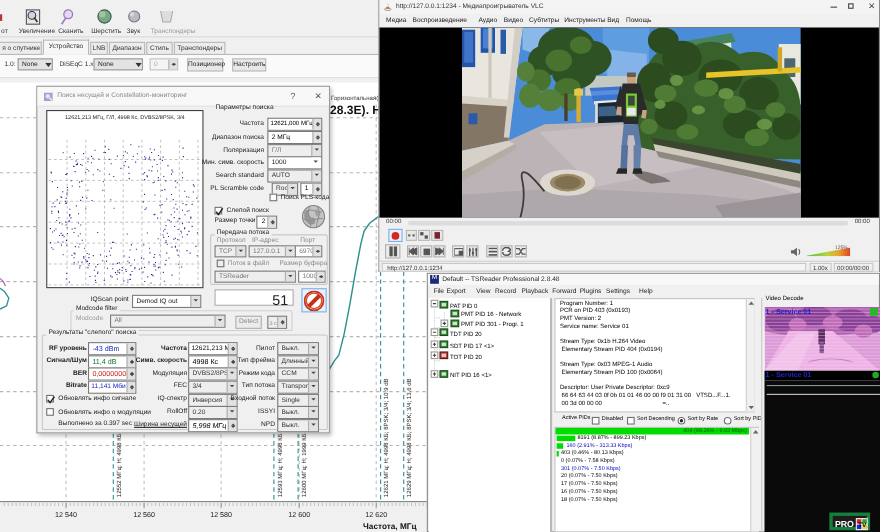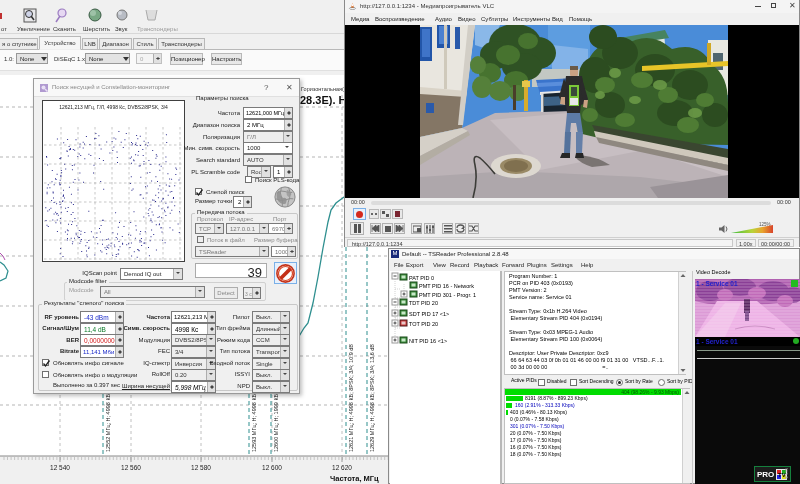--- a/index.html
+++ b/index.html
@@ -320,21 +320,21 @@
  <div class="dd ddg" style="left:161px;top:144px;width:29px;height:11px;font-size:6px;padding:2px 0 0 3px;">TCP<span class="ar"></span></div>
  <div class="dd ddg" style="left:192px;top:144px;width:43px;height:11px;font-size:6px;padding:2px 0 0 3px;">127.0.0.1<span class="ar"></span></div>
  <div class="spin" style="left:234px;top:144px;width:25px;height:11px;font-size:6px;padding:2px 0 0 3px;color:#777;">6970<span class="ud"></span></div>
  <div class="cb" style="left:163px;top:157px;background:#eee;"></div>
  <div class="lbl" style="left:173px;top:158px;color:#888;">Поток в файл</div>
  <div class="lbl" style="left:220px;top:158px;color:#888;">Размер буфера</div>
  <div class="dd ddg" style="left:161px;top:167px;width:74px;height:11px;font-size:6px;padding:2px 0 0 3px;">TSReader<span class="ar"></span></div>
  <div class="spin" style="left:237px;top:167px;width:25px;height:11px;font-size:6px;padding:2px 0 0 3px;color:#777;">100000<span class="ud"></span></div>
 
  <div class="abs" style="left:161px;top:184px;width:0;"></div>
- <div class="abs" style="left:161px;top:184px;width:72px;height:15px;background:#fff;border:1px solid #aaa;font-size:13px;color:#222;text-align:right;padding:1px 4px 0 0;font-weight:300;">39</div>
+ <div class="abs" style="left:161px;top:184px;width:72px;height:15px;background:#fff;border:1px solid #aaa;font-size:13px;color:#222;text-align:right;padding:1px 4px 0 0;font-weight:300;">51</div>
  <div class="abs" style="left:240px;top:183px;width:23px;height:22px;background:#e8f0fb;border:1px solid #7ab0e8;"></div>
  <svg class="abs" style="left:242px;top:185px;" width="19" height="19" viewBox="0 0 19 19">
   <circle cx="9.5" cy="9.5" r="8.6" fill="#fff" stroke="#c43018" stroke-width="1.6"></circle>
   <circle cx="9.5" cy="9.5" r="7" fill="none" stroke="#d84828" stroke-width="1.2"></circle>
   <rect x="2.5" y="7.8" width="14" height="3.6" fill="#c43018" transform="rotate(-45 9.5 9.5)"></rect>
  </svg>
 
  <div class="lblr" style="left:10px;top:191px;width:73px;">IQScan point</div>
  <div class="dd" style="left:86px;top:189px;width:63px;height:12px;font-size:6px;padding:2px 0 0 3px;">Demod IQ out<span class="ar"></span></div>
 
@@ -815,21 +815,21 @@
   <div class="abs" style="left:1px;top:1px;font-size:6.5px;font-weight:bold;color:#2222cc;">1 - Service 01</div>
   <div class="abs" style="left:96px;top:1px;width:7px;height:7px;background:#22bb22;"></div>
  </div>
  <div class="abs" style="left:306px;top:88px;width:105px;height:9px;background:#000;">
   <div class="abs" style="left:1px;top:1px;font-size:6.5px;font-weight:bold;color:#2222cc;">1 - Service 01</div>
   <div class="abs" style="left:98px;top:1px;width:6px;height:6px;background:#22aa22;border-radius:50%;"></div>
  </div>
  <div class="abs" style="left:306px;top:97px;width:105px;height:138px;background:#0a0a0a;"></div>
  <div class="abs" style="left:308px;top:101px;width:103px;height:1px;background:#8a9a8a;"></div>
  <div class="abs" style="left:308px;top:109px;width:103px;height:1px;background:#cccccc;"></div>
- <div class="abs" style="left:365px;top:217px;width:37px;height:16px;background:#1c1c1c;border:1px solid #15803d;">
+ <div class="abs" style="left:365px;top:217px;width:37px;height:16px;background:#1c1c1c;border:3px solid #15803d;">
   <div class="abs" style="left:2px;top:3px;font-size:8px;font-weight:bold;color:#fff;">PRO</div>
   <div class="abs" style="left:21px;top:2px;width:11px;height:11px;background:#ddd;"></div>
   <svg class="abs" style="left:21px;top:2px;" width="11" height="11" viewBox="0 0 11 11">
           <rect width="11" height="11" fill="#e8e8e8"></rect>
           <path d="M1 1 h4 v4 h-4z" fill="#d22"></path>
           <path d="M6 1 h4 v4 h-4z" fill="#2a2"></path>
           <path d="M1 6 h4 v4 h-4z" fill="#22d"></path>
           <path d="M6 6 h4 v4 h-4z" fill="#dd2"></path>
           <text x="2" y="8" font-size="6" font-weight="bold" fill="#000">TV</text>
         </svg>

